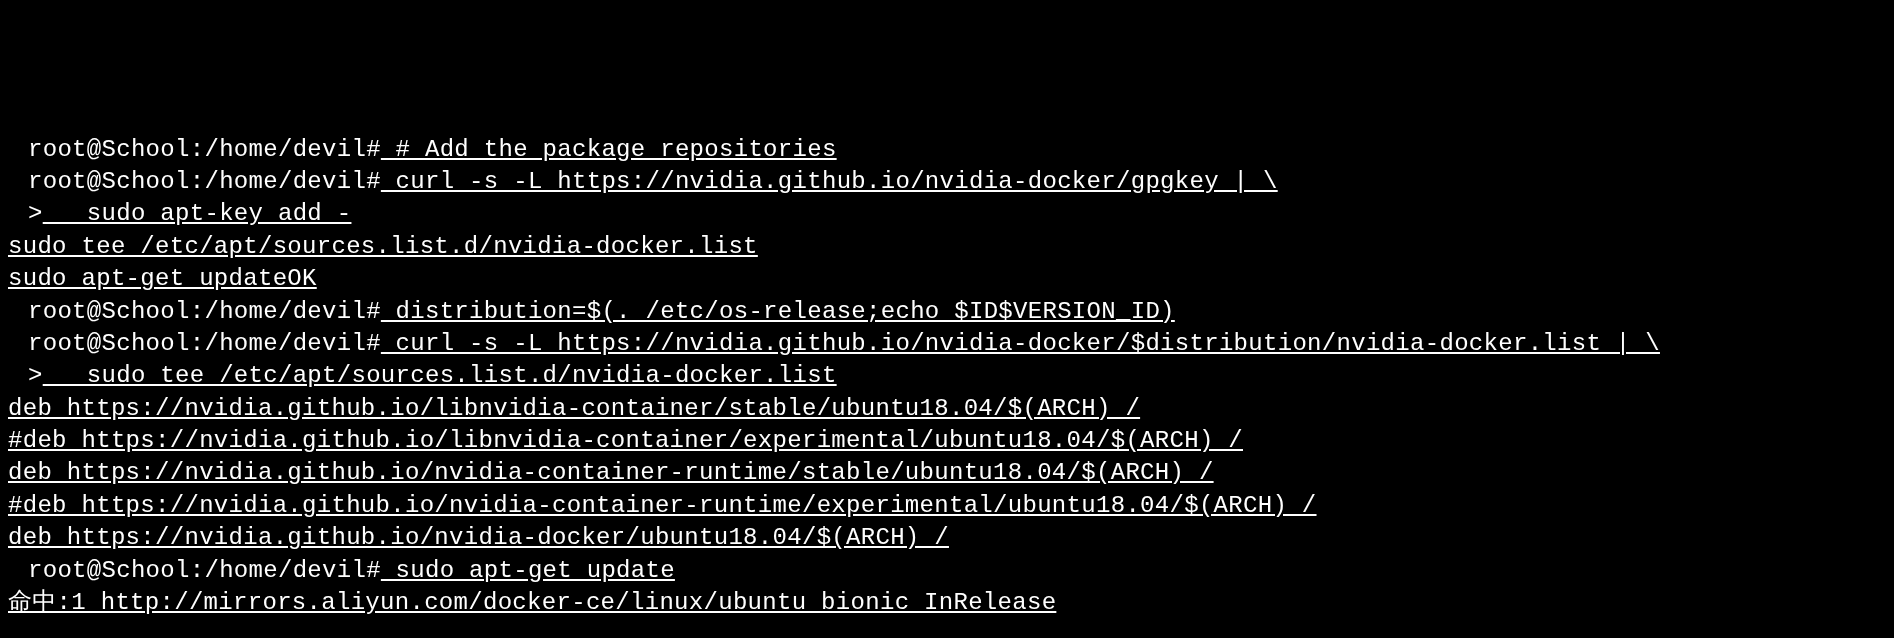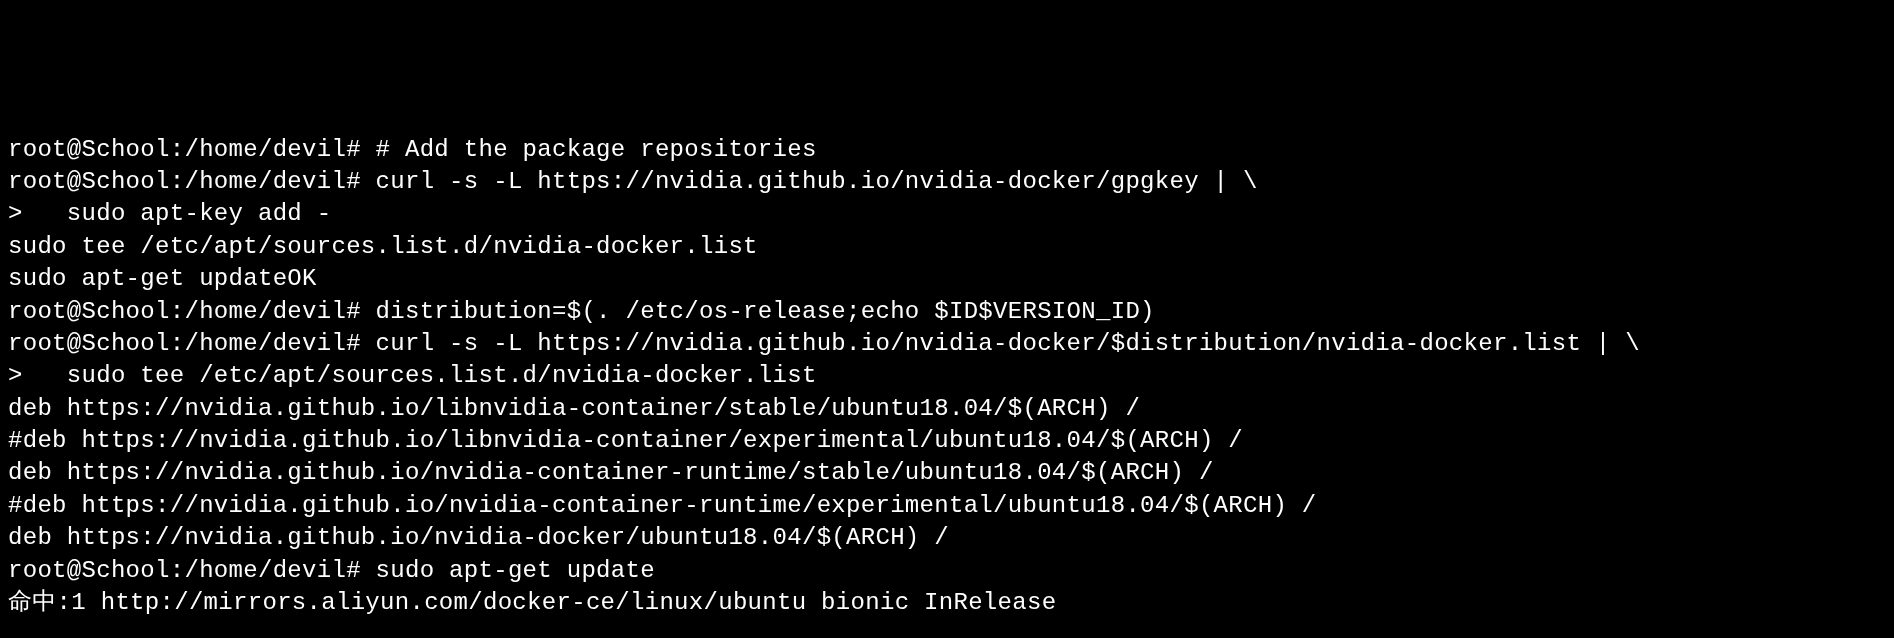--- a/index.html
+++ b/index.html
@@ -19,23 +19,25 @@
       width: 1894px;
       height: 638px;
       overflow: hidden;
       letter-spacing: 0.3px;
     }
     .terminal-line {
       display: block;
     }
     .prompt {
       color: #ffffff;
+      margin-left: 20px;
     }
     .cmd-text {
       color: #ffffff;
+      text-decoration: underline;
     }
   </style>
 </head>
 <body>
 
 
 
 <div id="terminal"><div class="terminal-line"><span class="prompt">root@School:/home/devil#</span><span class="cmd-text"> # Add the package repositories</span></div><div class="terminal-line"><span class="prompt">root@School:/home/devil#</span><span class="cmd-text"> curl -s -L https://nvidia.github.io/nvidia-docker/gpgkey | \</span></div><div class="terminal-line"><span class="prompt">&gt;</span><span class="cmd-text">   sudo apt-key add -</span></div><div class="terminal-line"><span class="cmd-text">sudo tee /etc/apt/sources.list.d/nvidia-docker.list</span></div><div class="terminal-line"><span class="cmd-text">sudo apt-get updateOK</span></div><div class="terminal-line"><span class="prompt">root@School:/home/devil#</span><span class="cmd-text"> distribution=$(. /etc/os-release;echo $ID$VERSION_ID)</span></div><div class="terminal-line"><span class="prompt">root@School:/home/devil#</span><span class="cmd-text"> curl -s -L https://nvidia.github.io/nvidia-docker/$distribution/nvidia-docker.list | \</span></div><div class="terminal-line"><span class="prompt">&gt;</span><span class="cmd-text">   sudo tee /etc/apt/sources.list.d/nvidia-docker.list</span></div><div class="terminal-line"><span class="cmd-text">deb https://nvidia.github.io/libnvidia-container/stable/ubuntu18.04/$(ARCH) /</span></div><div class="terminal-line"><span class="cmd-text">#deb https://nvidia.github.io/libnvidia-container/experimental/ubuntu18.04/$(ARCH) /</span></div><div class="terminal-line"><span class="cmd-text">deb https://nvidia.github.io/nvidia-container-runtime/stable/ubuntu18.04/$(ARCH) /</span></div><div class="terminal-line"><span class="cmd-text">#deb https://nvidia.github.io/nvidia-container-runtime/experimental/ubuntu18.04/$(ARCH) /</span></div><div class="terminal-line"><span class="cmd-text">deb https://nvidia.github.io/nvidia-docker/ubuntu18.04/$(ARCH) /</span></div><div class="terminal-line"><span class="prompt">root@School:/home/devil#</span><span class="cmd-text"> sudo apt-get update</span></div><div class="terminal-line"><span class="cmd-text">命中:1 http://mirrors.aliyun.com/docker-ce/linux/ubuntu bionic InRelease</span></div></div>
 
 

